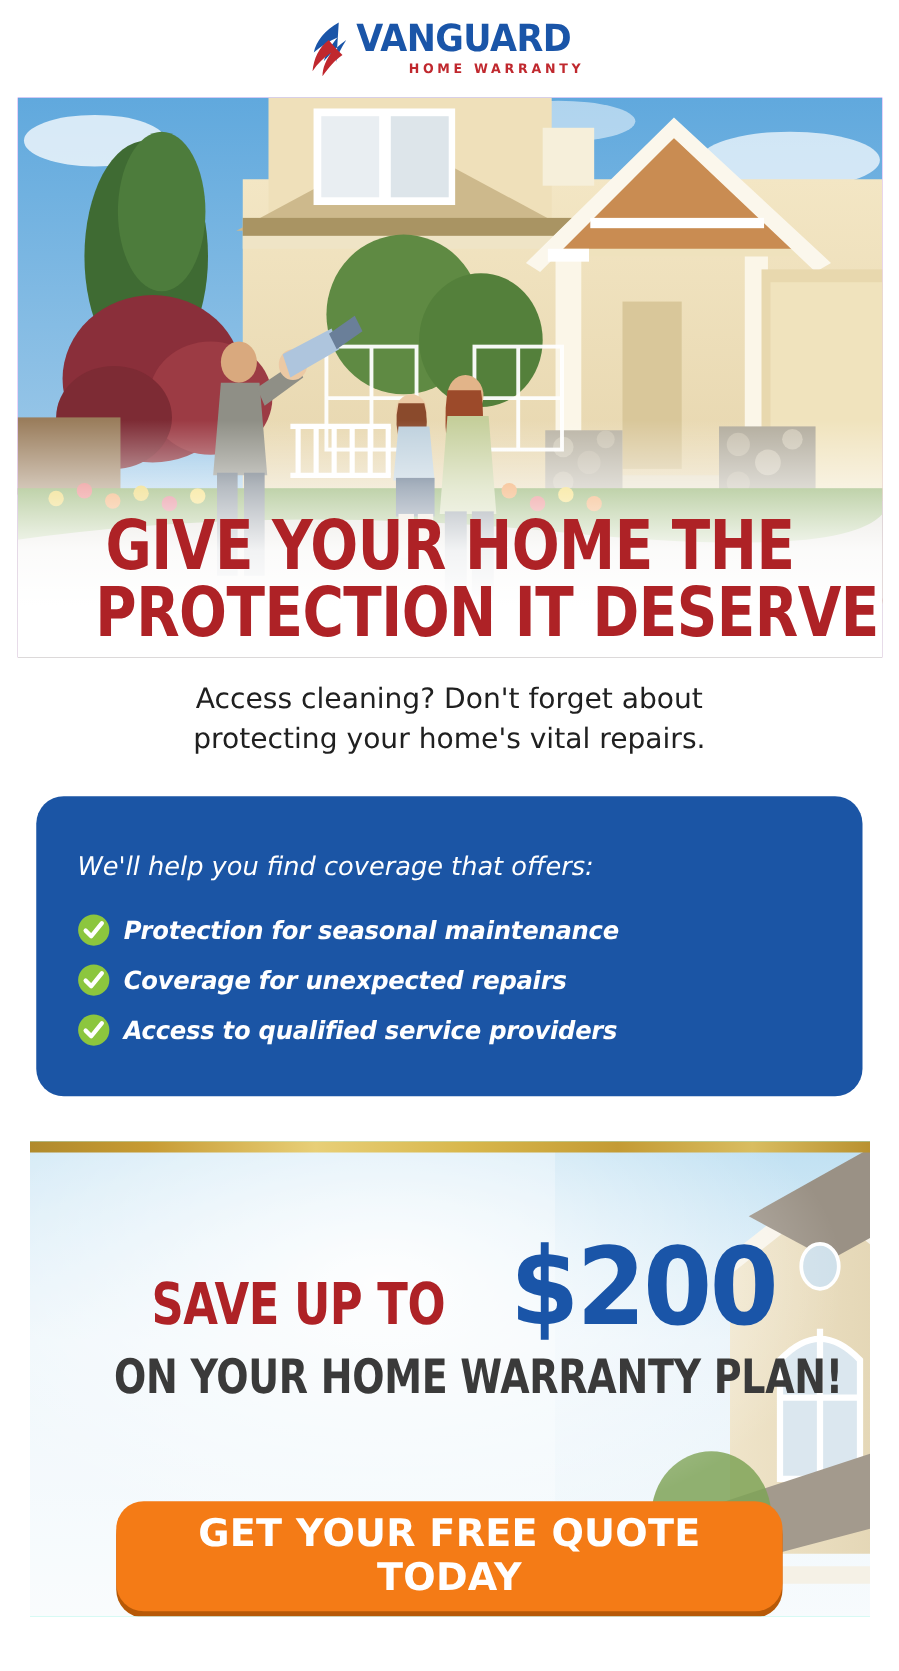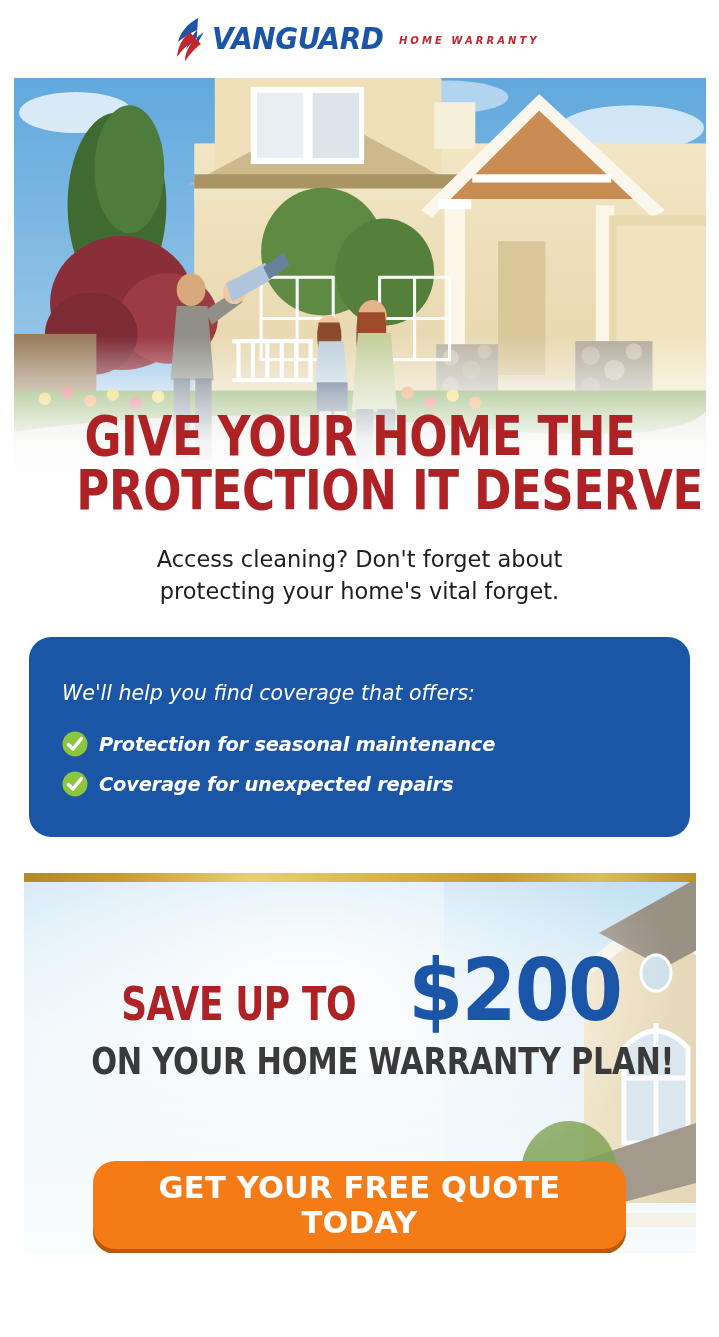--- a/index.html
+++ b/index.html
@@ -31,24 +31,23 @@
     gap: 2px;
   }
   .logo-swoosh {
     width: 34px;
     height: 46px;
     flex: none;
     display: block;
   }
   .logo-text {
     display: flex;
-    flex-direction: row;
-    align-items: center;
+    flex-direction: column;
+    align-items: flex-end;
     line-height: 1;
-    font-style: italic;
   }
   .logo-name {
     font-family: "DejaVu Sans", sans-serif;
     font-weight: bold;
     font-size: 30px;
     letter-spacing: -0.5px;
     color: #1A55A8;
     transform: scaleX(0.93);
     transform-origin: left center;
   }
@@ -402,21 +401,21 @@
   </svg>
   <div class="hero-fade"></div>
   <div class="hero-headline">
     <span class="hl-line">GIVE YOUR HOME THE</span>
     <span class="hl-line">PROTECTION IT DESERVES</span>
   </div>
 </div>
 
 <div class="subhead">
   <span>Access cleaning? Don't forget about</span>
-  <span>protecting your home's vital forget.</span>
+  <span>protecting your home's vital repairs.</span>
 </div>
 
 <div class="benefits">
   <div class="benefits-intro">We'll help you find coverage that offers:</div>
 
   <div class="benefit-row">
     <svg class="check-icon" viewBox="0 0 26 26">
       <circle cx="13" cy="13" r="12.5" fill="#8CC63E"></circle>
       <path d="M6.5 13.5 L11 18 L19.5 7.5" stroke="#ffffff" stroke-width="3.4" fill="none" stroke-linecap="round" stroke-linejoin="round"></path>
     </svg>
@@ -424,20 +423,27 @@
   </div>
 
   <div class="benefit-row">
     <svg class="check-icon" viewBox="0 0 26 26">
       <circle cx="13" cy="13" r="12.5" fill="#8CC63E"></circle>
       <path d="M6.5 13.5 L11 18 L19.5 7.5" stroke="#ffffff" stroke-width="3.4" fill="none" stroke-linecap="round" stroke-linejoin="round"></path>
     </svg>
     <span class="benefit-label">Coverage for unexpected repairs</span>
   </div>
 
+  <div class="benefit-row">
+    <svg class="check-icon" viewBox="0 0 26 26">
+      <circle cx="13" cy="13" r="12.5" fill="#8CC63E"></circle>
+      <path d="M6.5 13.5 L11 18 L19.5 7.5" stroke="#ffffff" stroke-width="3.4" fill="none" stroke-linecap="round" stroke-linejoin="round"></path>
+    </svg>
+    <span class="benefit-label">Access to qualified service providers</span>
+  </div>
 </div>
 
 <div class="banner">
   <svg class="banner-sky" viewBox="0 0 672 380" preserveAspectRatio="xMidYMid slice">
     <defs>
       <linearGradient id="bSky" x1="0" y1="0" x2="0" y2="1">
         <stop offset="0%" stop-color="#bfe0f2"></stop>
         <stop offset="42%" stop-color="#e8f3fa"></stop>
         <stop offset="100%" stop-color="#f7fbfd"></stop>
       </linearGradient>

